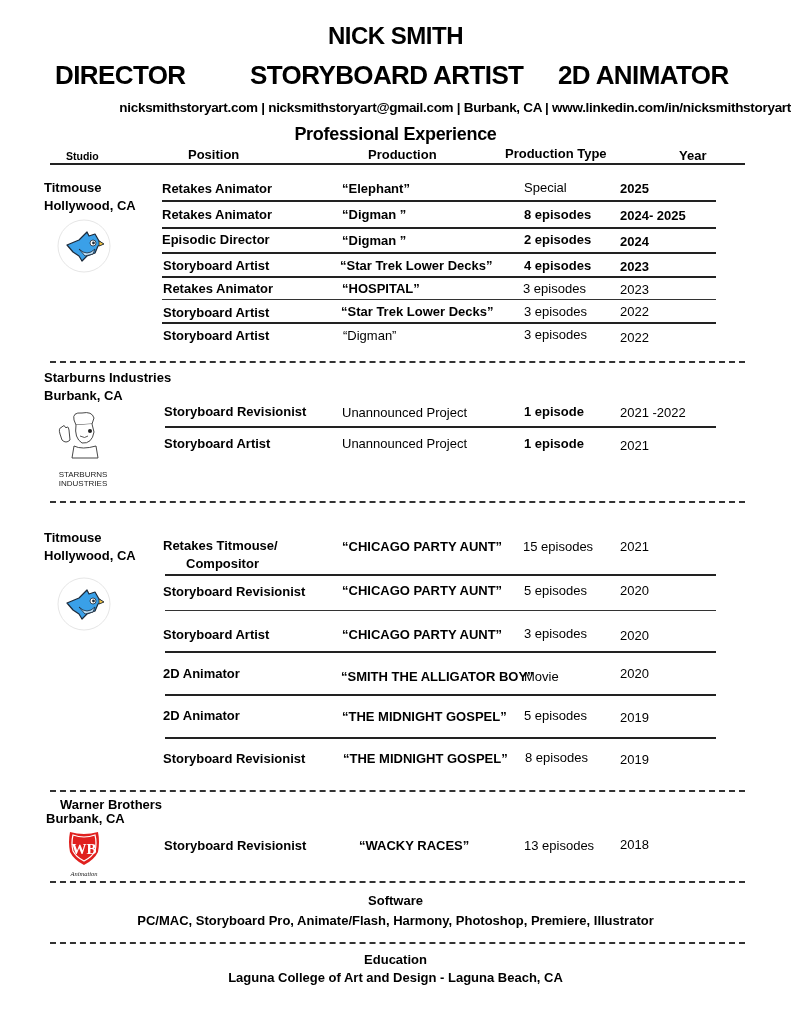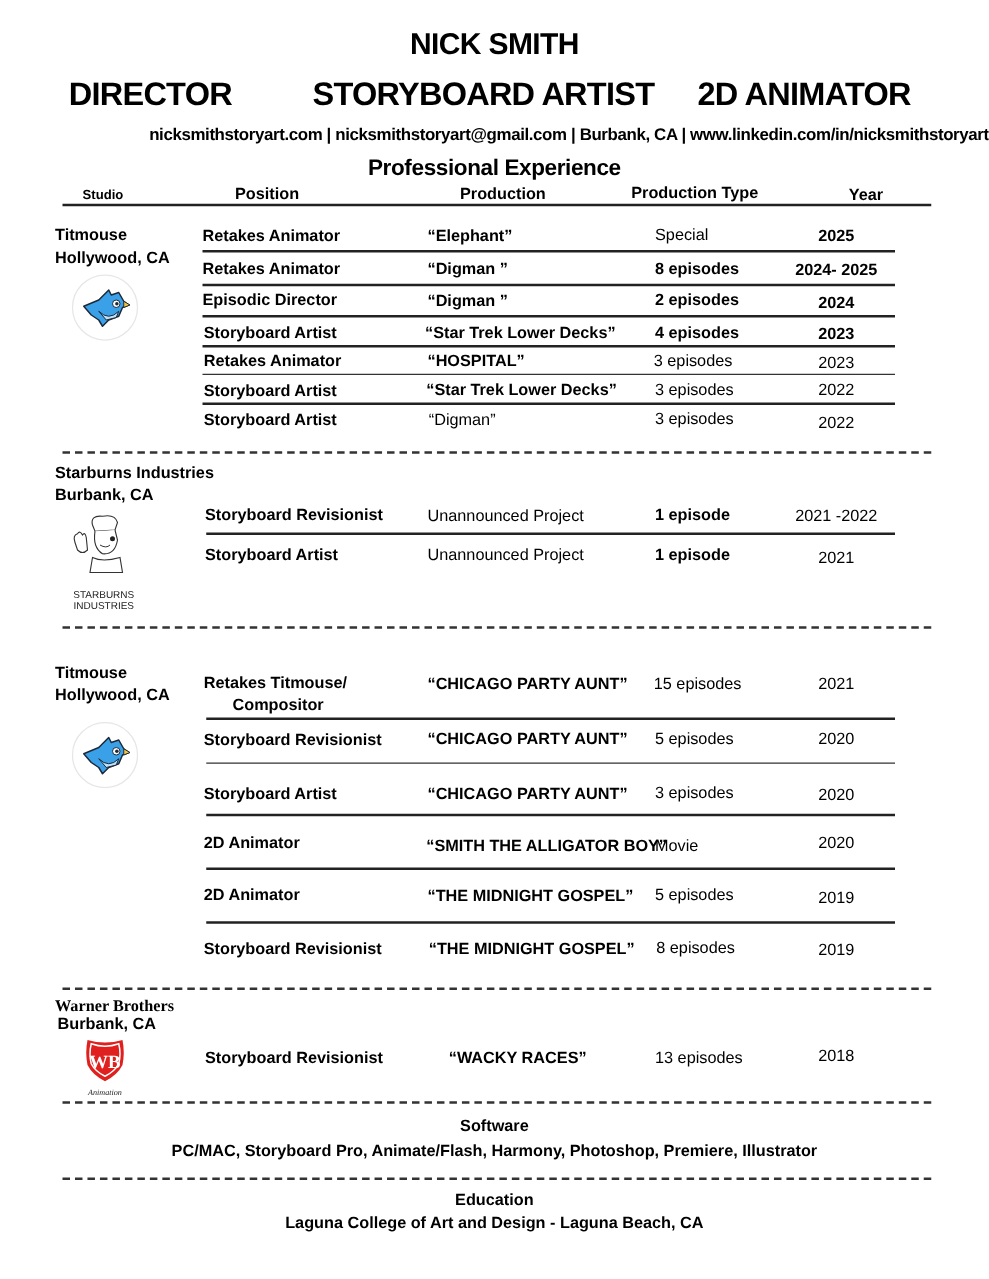--- a/index.html
+++ b/index.html
@@ -1,20 +1,20 @@
 <!DOCTYPE html>
 <html><head>
 <meta charset="utf-8">
 <style>
   html, body { margin: 0; padding: 0; background: #ffffff; }
   body { width: 791px; height: 1023px; position: relative; overflow: hidden;
          font-family: "Liberation Sans", "DejaVu Sans", sans-serif; color: #000; }
   .abs { position: absolute; white-space: nowrap; }
   .b { font-weight: bold; }
-  .r { text-align: center; }
+  .r { text-align: left; }
   .name { left: 0; width: 791px; top: 22px; font-size: 24px; font-weight: bold; text-align: center; letter-spacing: -0.5px; }
   .role { top: 60px; font-size: 26px; font-weight: bold; letter-spacing: -0.6px; }
   .contact { left: 0; width: 791px; top: 100px; font-size: 13.5px; font-weight: bold; text-align: right; letter-spacing: -0.3px; }
   .sec-title { left: 0; width: 791px; top: 124px; font-size: 18px; font-weight: bold; text-align: center; letter-spacing: -0.3px; }
   .colh { top: 147px; font-size: 13px; font-weight: bold; }
   .colh.small { font-size: 10.5px; top: 150px; }
   .rule { position: absolute; height: 0; border-top: 2px solid #222; }
   .rule.thin { border-top: 1.5px solid #333; }
   .rule.dash { border-top: 2px dashed #333; }
   .studio { font-size: 13px; font-weight: bold; line-height: 18px; }
@@ -169,21 +169,21 @@
 <div class="abs cell r" style="left:620px;width:98px;top:710px;">2019</div>
 <div class="rule" style="left:165px;width:551px;top:737px;"></div>
 
 <div class="abs cell pos" style="left:163px;top:751px;">Storyboard Revisionist</div>
 <div class="abs cell b" style="left:343px;top:751px;">“THE MIDNIGHT GOSPEL”</div>
 <div class="abs cell" style="left:525px;top:750px;">8 episodes</div>
 <div class="abs cell r" style="left:620px;width:98px;top:752px;">2019</div>
 
 <div class="rule dash" style="left:50px;width:695px;top:790px;"></div>
 
-<div class="abs studio" style="left:44px;top:796px;font-family:Liberation Serif, serif;">Warner Brothers</div>
+<div class="abs studio" style="left:60px;top:796px;">Warner Brothers</div>
 <div class="abs studio" style="left:46px;top:810px;">Burbank, CA</div>
 <div class="logo" style="left:62px;top:830px;width:44px;height:48px;">
   <svg width="44" height="36" viewBox="0 0 44 36">
     <path d="M8 2 Q22 6 36 2 Q38 12 36 22 Q32 30 22 35 Q12 30 8 22 Q6 12 8 2 Z" fill="#e0201e"></path>
     <path d="M11 5 Q22 9 33 5 Q35 13 33 21 Q30 27 22 31 Q14 27 11 21 Q9 13 11 5 Z" fill="none" stroke="#fff" stroke-width="1.2"></path>
     <text x="22" y="24" text-anchor="middle" font-family="Liberation Serif, serif" font-weight="bold" font-size="15" fill="#fff">WB</text>
   </svg>
   <div style="font-size:6.5px;font-style:italic;text-align:center;color:#222;font-family:'Liberation Serif',serif;">Animation</div>
 </div>
 

